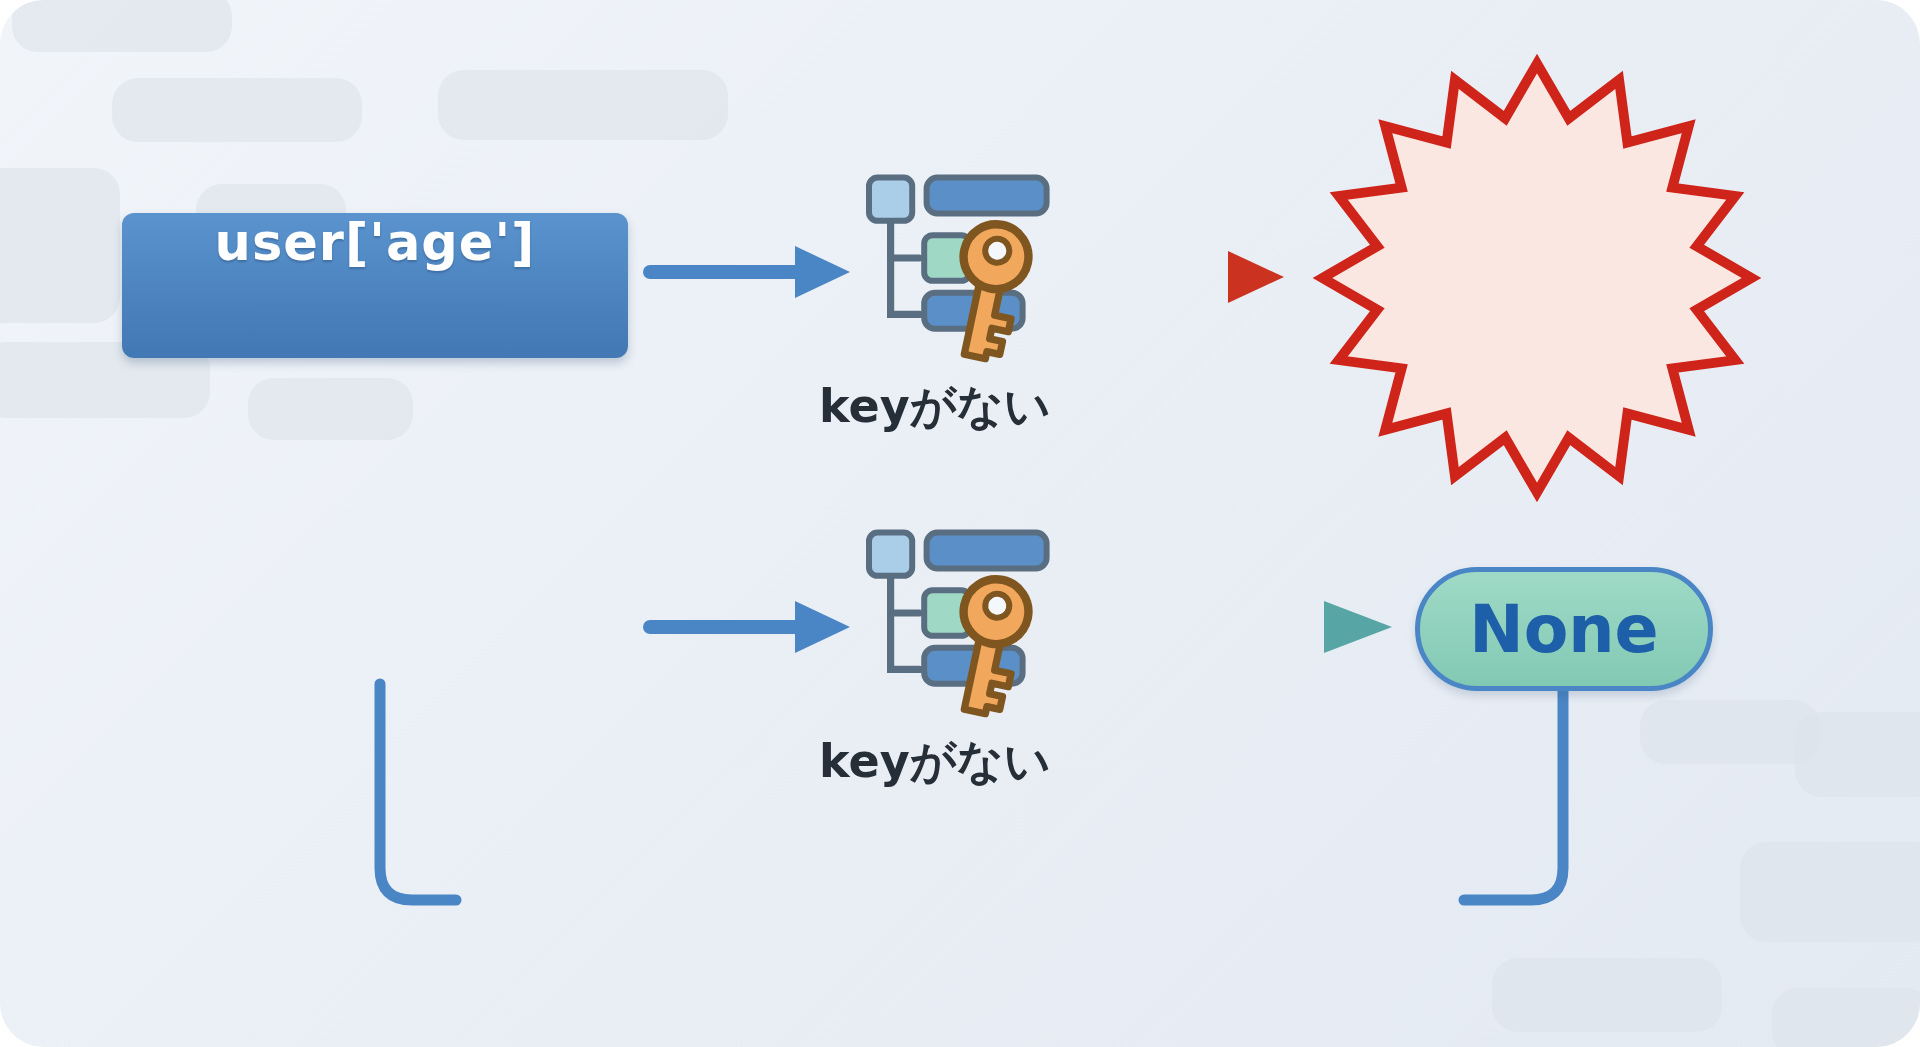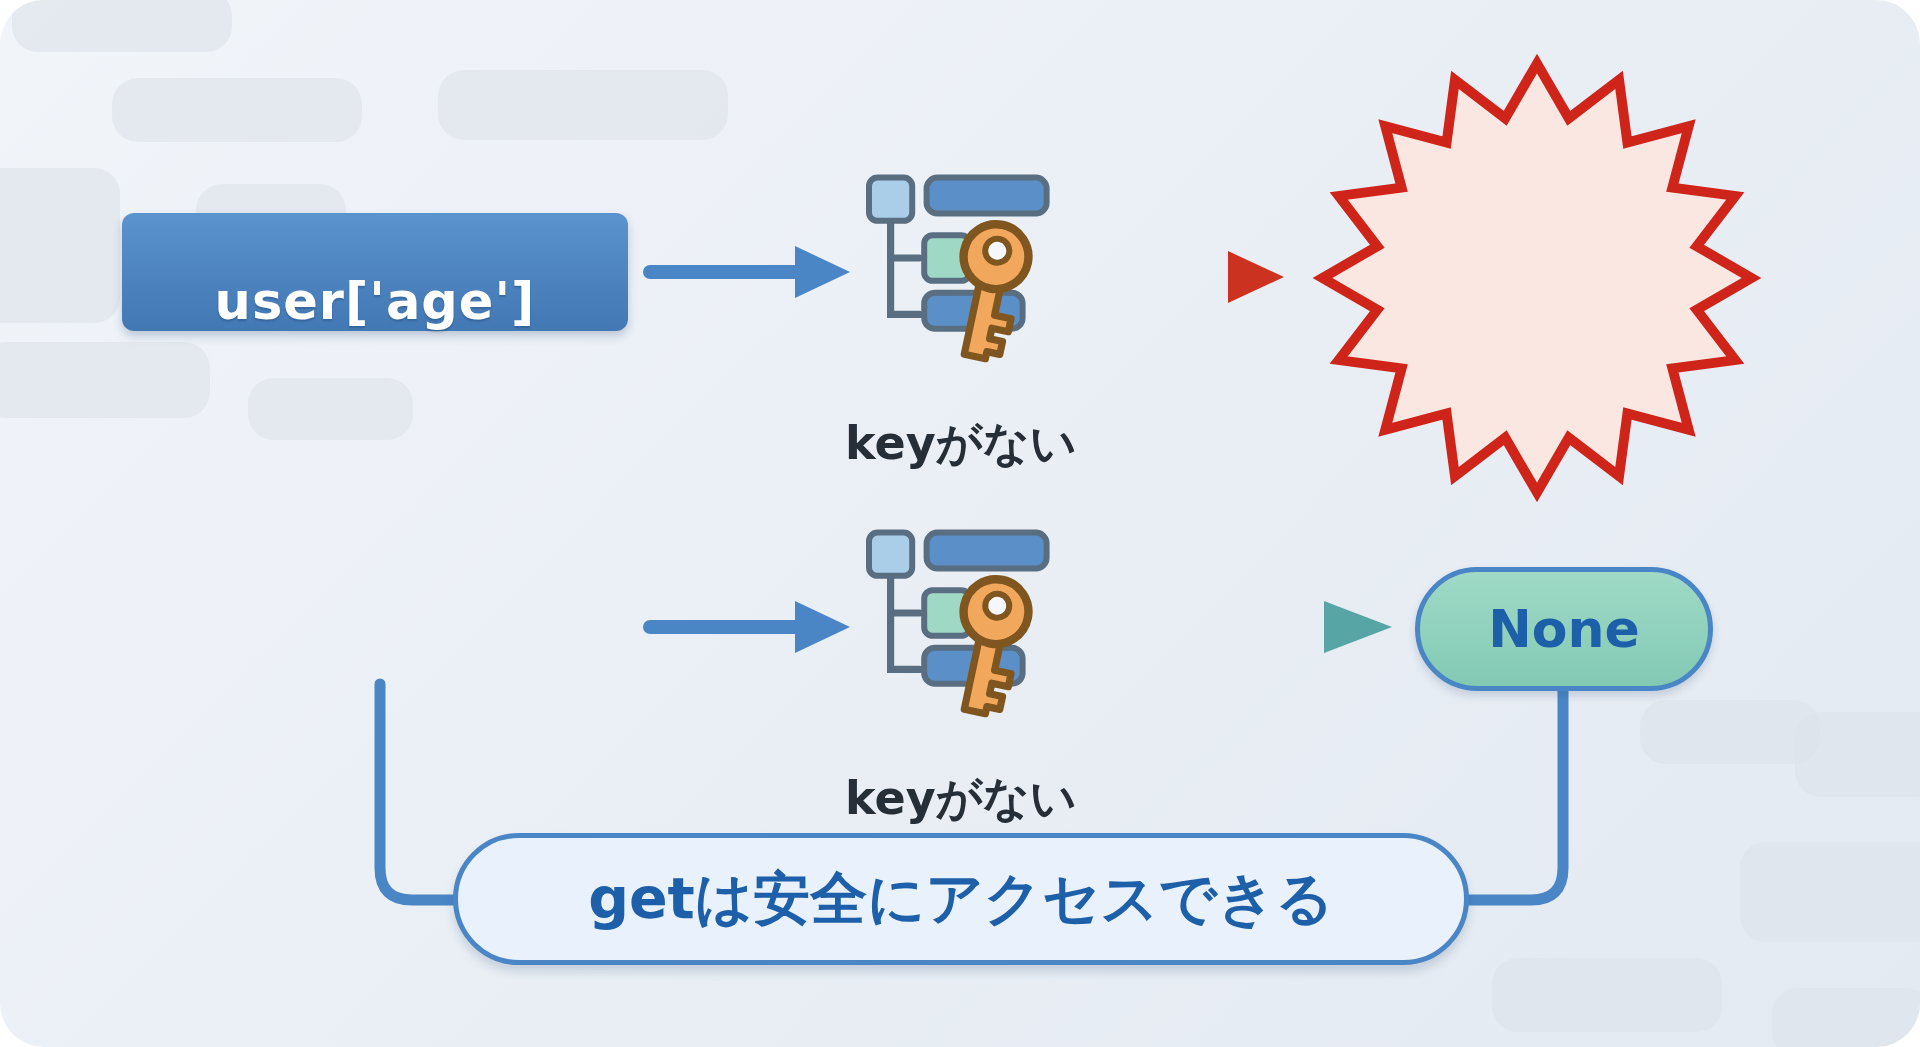--- a/index.html
+++ b/index.html
@@ -13,54 +13,54 @@
   }
   .blob {
     position: absolute;
     background: #dde3ea;
     border-radius: 26px;
     opacity: 0.65;
   }
   .layer { position: absolute; left: 0; top: 0; width: 1920px; height: 1047px; }
   .code-box {
     position: absolute;
-    left: 122px; width: 506px; height: 118px;
+    left: 122px; width: 506px; height: 145px;
     background: linear-gradient(180deg, #5a93cd 0%, #4278b4 100%);
     border-radius: 12px;
     box-shadow: 0 5px 10px rgba(40,70,110,0.25);
-    display: flex; align-items: flex-end; justify-content: center;
+    display: flex; align-items: flex-start; justify-content: center;
     color: #ffffff; font-weight: bold; font-size: 51px;
     letter-spacing: 1px;
     text-shadow: 0 2px 2px rgba(20,50,90,0.3);
   }
   .code-box.row1 { top: 213px; }
   .code-box.row2 { top: 569px; }
   .icon-caption {
     position: absolute;
-    left: 806px; width: 310px;
+    left: 780px; width: 310px;
     text-align: center;
-    font-weight: bold; font-size: 46px; color: #262e38; margin-top: 37px;
+    font-weight: bold; font-size: 46px; color: #262e38;
   }
   .icon-caption.row1 { top: 376px; }
   .icon-caption.row2 { top: 731px; }
   .keyerror-label {
     position: absolute;
     left: 1327px; top: 240px; width: 420px; height: 80px;
     display: flex; align-items: center; justify-content: center;
     color: #cf1f14; font-weight: bold; font-size: 66px;
     letter-spacing: 1px;
   }
   .none-pill {
     position: absolute;
     left: 1415px; top: 567px; width: 298px; height: 124px;
     background: linear-gradient(180deg, #9fdac6 0%, #82c9b4 100%);
     border: 5px solid #4a86c5;
     border-radius: 64px;
     display: flex; align-items: center; justify-content: center;
-    color: #1d5fa8; font-weight: bold; font-size: 52px;
+    color: #1d5fa8; font-weight: bold; font-size: 65px;
     box-shadow: 0 5px 8px rgba(40,70,110,0.18);
   }
   .callout {
     position: absolute;
     left: 453px; top: 833px; width: 1016px; height: 132px;
     background: #e9f2fc;
     border: 5px solid #4a86c5;
     border-radius: 68px;
     display: flex; align-items: center; justify-content: center;
     color: #1d5fa8; font-weight: bold; font-size: 57px;
@@ -152,17 +152,14 @@
   <div class="code-box row1">
     <span>user['age']</span>
   </div>
   <div class="icon-caption row1">keyがない</div>
 
   <div class="icon-caption row2">keyがない</div>
   <div class="none-pill">
     <span>None</span>
   </div>
 
-  <div class="callout">
-    <span>getは安全にアクセスできる</span>
-  </div>
 
 </div>
 
 </body></html>

